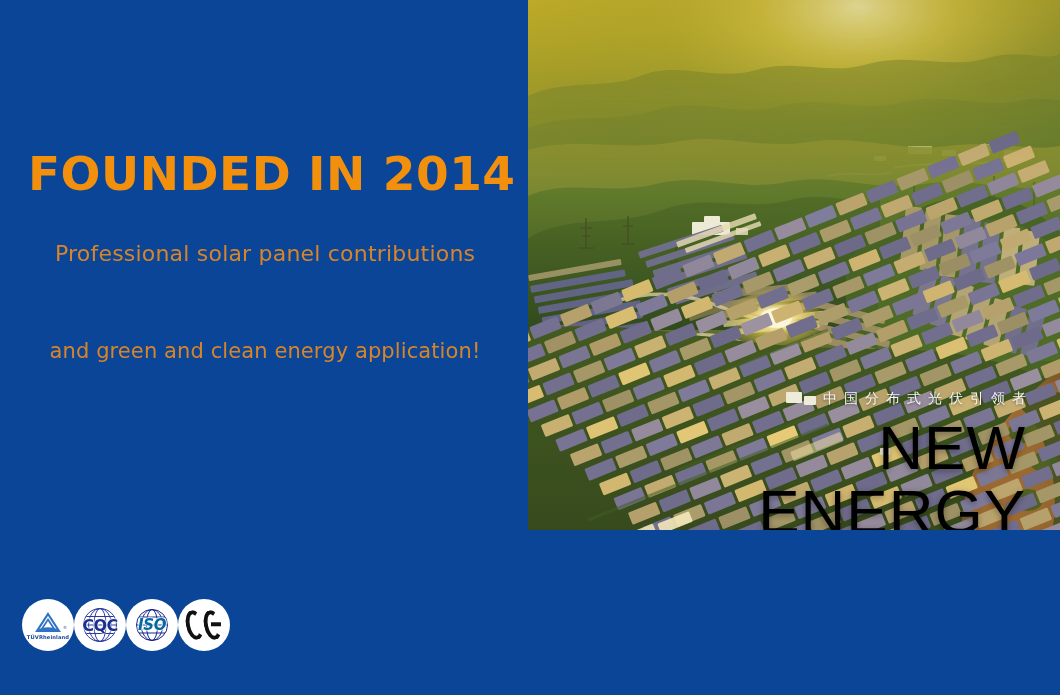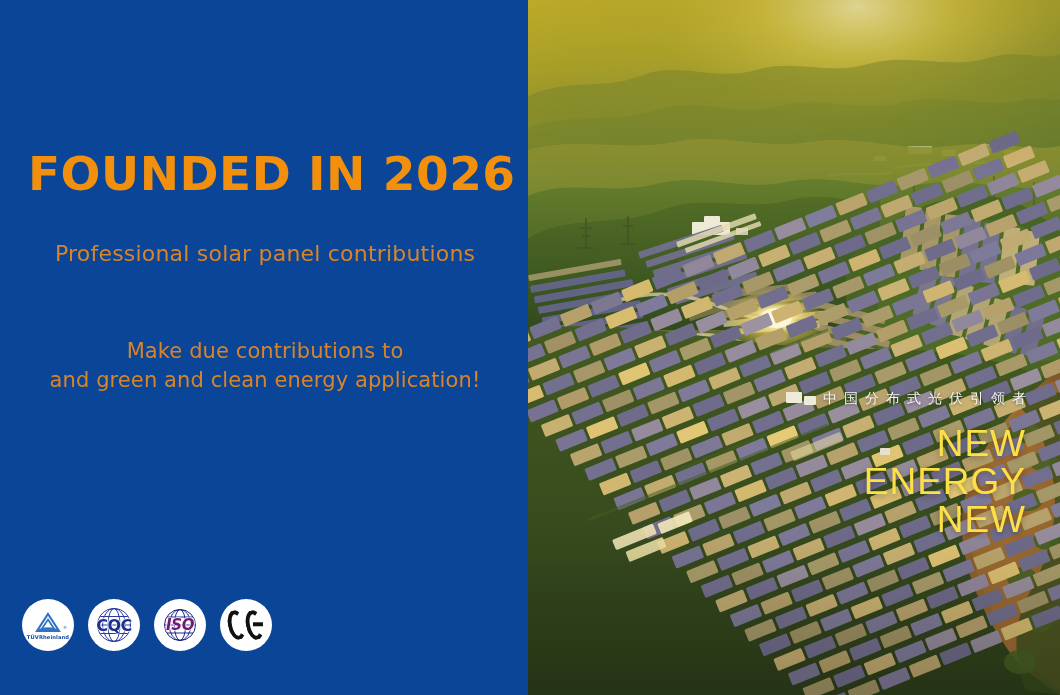--- a/index.html
+++ b/index.html
@@ -50,21 +50,21 @@
     color:#d8852a;
     letter-spacing:0.1px;
   }
   #body-copy div{white-space:nowrap;}
 
   
   #cert-row{
     position:absolute;left:22px;top:599px;
     display:flex;
     align-items:center;
-    gap:14px;
+    gap:0;
   }
   .badge{
     width:52px;height:52px;
     border-radius:50%;
     background:#ffffff;
     position:relative;
     display:flex;
     align-items:center;
     justify-content:center;
     overflow:hidden;
@@ -98,21 +98,21 @@
     color:#1b2f8f;
     letter-spacing:-0.6px;
     z-index:3;
     text-shadow:0 0 2px #fff,0 0 2px #fff,0 0 2px #fff,0 0 1px #fff;
   }
 
   
   .iso-text{
     position:absolute;
     font-size:15px;font-weight:bold;font-style:italic;
-    color:#701a75;
+    color:#0369a1;
     letter-spacing:-0.3px;
     z-index:3;
     text-shadow:0 0 2px #fff,0 0 2px #fff,0 0 2px #fff,0 0 1px #fff;
   }
 
   
   .ce-wrap{
     display:flex;align-items:center;justify-content:center;
     gap:1px;
     margin-left:-1px;
@@ -129,21 +129,21 @@
   .ce-e:after{
     content:"";position:absolute;
     left:3px;top:50%;margin-top:-2.2px;
     width:10px;height:4.4px;background:#111;
     transform:rotate(12deg);
   }
 
   
   #photo{
     position:absolute;left:528px;top:0;
-    width:532px;height:695px;
+    width:532px;height:530px;
     overflow:hidden;
     background:#5a6a30;
   }
   #photo svg{display:block;width:532px;height:695px;}
 
   
   #photo-text{
     position:absolute;right:34px;top:390px;
     text-align:right;
     z-index:20;
@@ -151,44 +151,43 @@
   }
   #cn-line{
     font-size:14px;
     letter-spacing:7px;
     margin-right:-7px;
     color:#f4f4f4;
     text-shadow:0 1px 3px rgba(0,0,0,.45);
     font-family:"DejaVu Sans","Liberation Sans",sans-serif;
   }
   #en-lines{
-    margin-top:17px;
-    font-size:37px;
+    margin-top:8px;
+    font-size:62px;
     line-height:1.03;
     font-weight:300;
     letter-spacing:1px;
-    color:#fde047;
+    color:#000000;
     text-shadow:0 2px 6px rgba(0,0,0,.35);
     font-family:"Liberation Sans","DejaVu Sans",sans-serif;
   }
   #en-lines div{white-space:nowrap;}
 </style>
 </head>
 <body>
 
 <div id="banner">
 
   <div id="left-panel">
 
-    <div id="headline">FOUNDED IN 2026</div>
+    <div id="headline">FOUNDED IN 2014</div>
 
     <div id="subtitle">Professional solar panel contributions</div>
 
     <div id="body-copy">
-      <div>Make due contributions to</div>
       <div>and green and clean energy application!</div>
     </div>
 
     <div id="cert-row">
 
       <div class="badge">
         <div class="tuv-inner">
           <svg width="26" height="21" viewBox="0 0 26 21">
             <path d="M13 2 L24 19 L2 19 Z" fill="none" stroke="#2e73c4" stroke-width="2.1"></path>
             <path d="M13 7.5 L19.2 17 L6.8 17 Z" fill="none" stroke="#2e73c4" stroke-width="1.7"></path>

